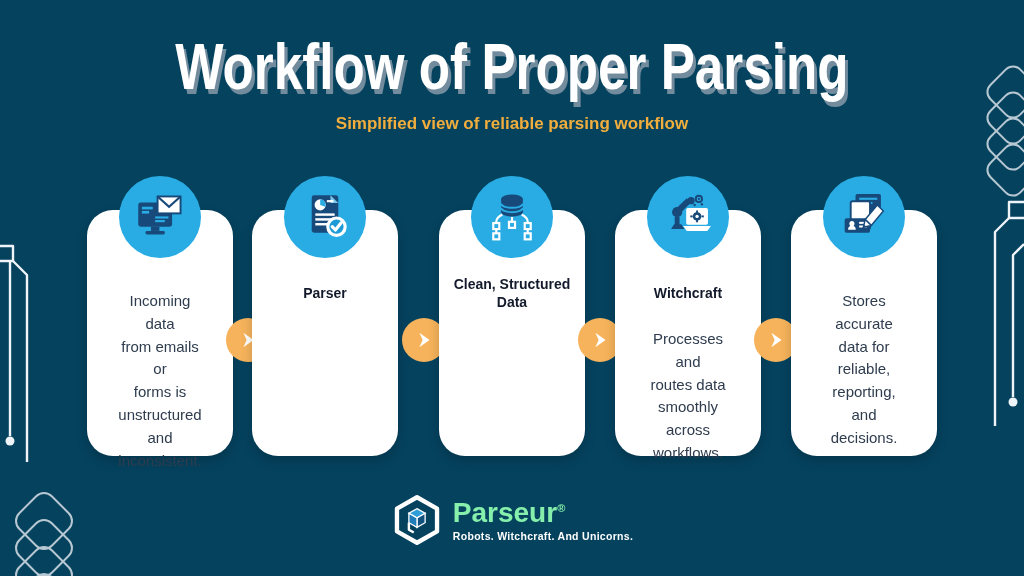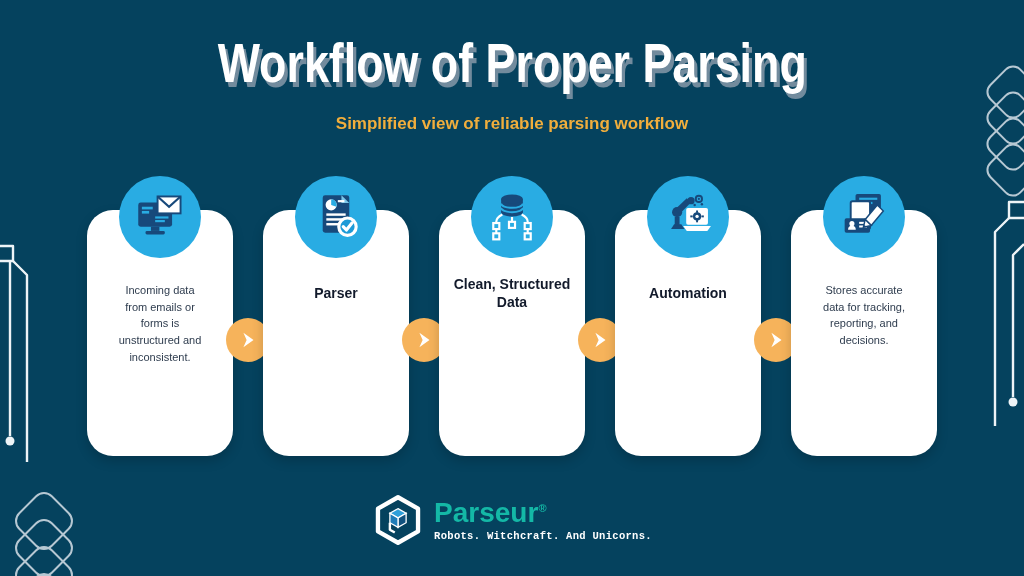--- a/index.html
+++ b/index.html
@@ -5,48 +5,48 @@
   html,body{margin:0;padding:0;}
   body{
     width:1024px;height:576px;overflow:hidden;position:relative;
     background:#05425E;
     font-family:"Liberation Sans", sans-serif;
   }
   .stage{position:absolute;inset:0;width:1024px;height:576px;}
   .decor-svg{position:absolute;left:0;top:0;width:1024px;height:576px;pointer-events:none;}
 
   .title{position:absolute;top:30px;left:0;width:1024px;text-align:center;margin:0;
-         color:#FFFFFF;font-size:56px;font-weight:800;letter-spacing:0;}
+         color:#FFFFFF;font-size:64px;font-weight:800;letter-spacing:0;}
   .title span{display:inline-block;transform:scaleX(0.8);
          text-shadow:4px 5px 0 rgba(141,157,172,0.8);}
   .subtitle{position:absolute;top:114px;left:0;width:1024px;text-align:center;margin:0;
          color:#F1AE3C;font-size:17px;font-weight:bold;}
 
   .card{position:absolute;top:210px;width:146px;height:246px;background:#FFFFFF;
         border-radius:26px;text-align:center;box-shadow:0 5px 12px rgba(0,0,0,0.18);}
   .icon-circle{position:absolute;top:-34px;left:32px;width:82px;height:82px;border-radius:50%;
         background:#29ACE3;display:flex;align-items:center;justify-content:center;}
   .icon-circle svg{width:58px;height:58px;}
   .card-body{padding:64px 12px 0;}
   .step-title{min-height:38px;display:flex;align-items:center;justify-content:center;
         font-size:14px;font-weight:bold;color:#121A2B;margin:0 0 6px;line-height:1.3;
         white-space:pre-line;}
-  .step-desc{font-size:11px;color:#2E3C4E;line-height:1.52;margin:8px;white-space:pre-line;}
+  .step-desc{font-size:15px;color:#2E3C4E;line-height:1.52;margin:16px;white-space:pre-line;}
 
   .arrow{position:absolute;top:318px;width:44px;height:44px;border-radius:50%;
         background:#F6B35B;display:flex;align-items:center;justify-content:center;}
   .arrow svg{width:22px;height:22px;}
 
   .brand{position:absolute;top:494px;left:0;width:1024px;display:flex;
         justify-content:center;align-items:center;gap:10px;}
   .brand svg.hex{width:52px;height:52px;}
   .brand-text{display:flex;flex-direction:column;align-items:flex-start;}
-  .brand-name{color:#14b8a6;font-size:28px;font-weight:800;line-height:1;}
+  .brand-name{color:#86efac;font-size:28px;font-weight:800;line-height:1;}
   .brand-name sup{font-size:11px;font-weight:bold;}
-  .brand-tagline{color:#fff;font-size:10.5px;font-weight:bold;letter-spacing:0.3px;margin-top:3px;font-family:Liberation Mono, monospace;}
+  .brand-tagline{color:#fff;font-size:10.5px;font-weight:bold;letter-spacing:0.3px;margin-top:3px;}
 </style>
 </head>
 <body>
 
 <div class="stage">
 
   <svg class="decor-svg" viewBox="0 0 1024 576">
     <g fill="none" stroke="#B7C8D3" stroke-width="2">
       <rect x="-21" y="-21" width="42" height="42" rx="10" transform="translate(1013,92) rotate(45)"></rect>
       <rect x="-21" y="-21" width="42" height="42" rx="10" transform="translate(1013,118) rotate(45)"></rect>
@@ -100,21 +100,21 @@
 inconsistent.</p>
     </div>
   </div>
 
   <div class="arrow" style="left:226px">
     <svg viewBox="0 0 24 24">
       <path d="M7,4 L18,12 L7,20 L10.5,12 Z" fill="#FFFFFF"></path>
     </svg>
   </div>
 
-  <div class="card" style="left:263px">
+  <div class="card" style="left:252px">
     <div class="icon-circle">
       <svg viewBox="0 0 48 48">
         <rect x="13" y="6" width="22" height="31" rx="2" fill="#17497B"></rect>
         <polygon points="28.5,6 35,12.5 28.5,12.5" fill="#7CC7EA"></polygon>
         <circle cx="20" cy="14" r="4.6" fill="#FFFFFF"></circle>
         <path d="M20,14 L20,9.4 A4.6,4.6 0 0 1 24.4,15.5 Z" fill="#29ACE3"></path>
         <rect x="25.5" y="10" width="5.5" height="1.8" fill="#FFFFFF"></rect>
         <rect x="16" y="21" width="16" height="2" fill="#FFFFFF"></rect>
         <rect x="16" y="25" width="16" height="2" fill="#FFFFFF"></rect>
         <rect x="16" y="29" width="12" height="2" fill="#FFFFFF"></rect>
@@ -183,21 +183,25 @@
         <circle cx="31.5" cy="23.5" r="3.4" fill="#17497B"></circle>
         <circle cx="31.5" cy="23.5" r="1.4" fill="#FFFFFF"></circle>
         <rect x="30.7" y="18.6" width="1.6" height="2" fill="#17497B"></rect>
         <rect x="30.7" y="26.4" width="1.6" height="2" fill="#17497B"></rect>
         <rect x="25.9" y="22.7" width="2" height="1.6" fill="#17497B"></rect>
         <rect x="35.1" y="22.7" width="2" height="1.6" fill="#17497B"></rect>
         <path d="M20,31.5 h23 l-3,4 h-17 Z" fill="#FFFFFF"></path>
       </svg>
     </div>
     <div class="card-body">
-      <h2 class="step-title">Automation</h2>
+      <h2 class="step-title">Witchcraft</h2>
+      <p class="step-desc">Processes and
+routes data
+smoothly across
+workflows.</p>
     </div>
   </div>
 
   <div class="arrow" style="left:754px">
     <svg viewBox="0 0 24 24">
       <path d="M7,4 L18,12 L7,20 L10.5,12 Z" fill="#FFFFFF"></path>
     </svg>
   </div>
 
   <div class="card" style="left:791px">
@@ -212,21 +216,21 @@
         <path d="M10.8,34.5 a3.2,3.2 0 0 1 6.4,0 Z" fill="#FFFFFF"></path>
         <rect x="20" y="28" width="6.5" height="1.7" fill="#FFFFFF"></rect>
         <rect x="20" y="31" width="6.5" height="1.7" fill="#FFFFFF"></rect>
         <polygon points="35,14 40,19 30,31 25,26" fill="#FFFFFF" stroke="#17497B" stroke-width="1.2"></polygon>
         <polygon points="25,26 30,31 23.5,32.5" fill="#FFFFFF" stroke="#17497B" stroke-width="1.2"></polygon>
         <polygon points="23.5,32.5 25.8,31.9 24.4,30.6" fill="#17497B"></polygon>
       </svg>
     </div>
     <div class="card-body">
       <p class="step-desc">Stores accurate
-data for tracking,
+data for reliable,
 reporting, and
 decisions.</p>
     </div>
   </div>
 
   <div class="brand">
     <svg class="hex" viewBox="0 0 48 48">
       <polygon points="24,3 42.5,13.5 42.5,34.5 24,45 5.5,34.5 5.5,13.5" fill="none" stroke="#FFFFFF" stroke-width="4" stroke-linejoin="round"></polygon>
       <polygon points="24,13.5 31.5,17.8 24,22.1 16.5,17.8" fill="#2E9FD9" stroke="#FFFFFF" stroke-width="1.2"></polygon>
       <polygon points="31.5,17.8 31.5,26.5 24,30.8 24,22.1" fill="#12527E" stroke="#FFFFFF" stroke-width="1.2"></polygon>

